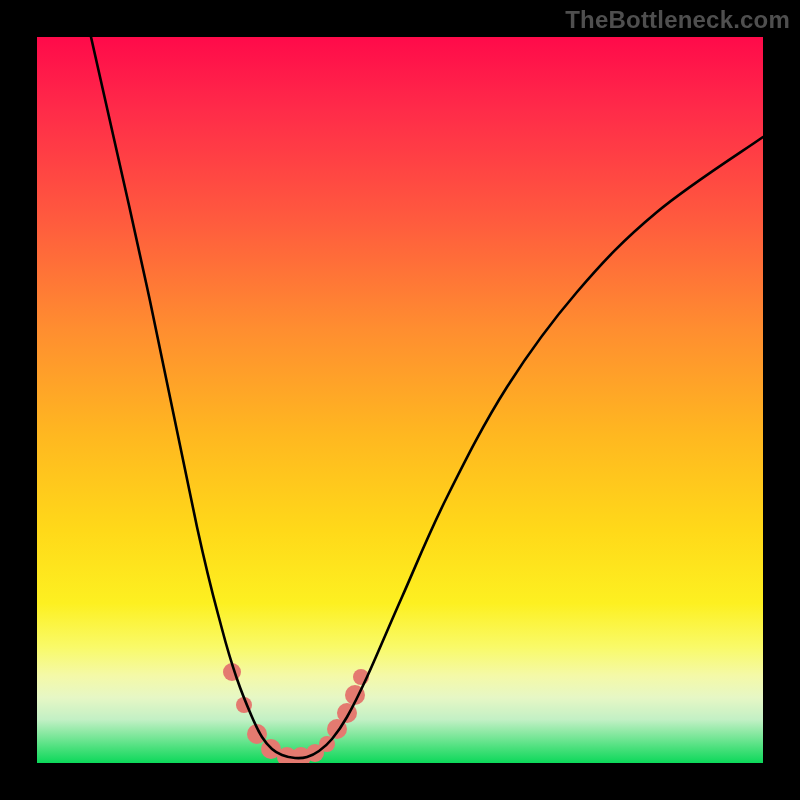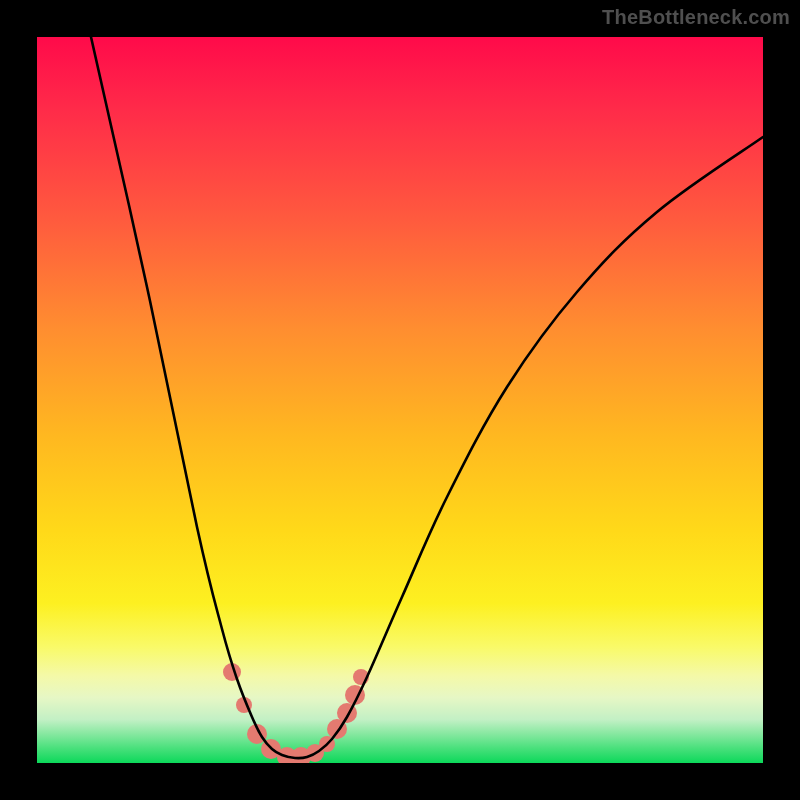--- a/index.html
+++ b/index.html
@@ -40,21 +40,21 @@
       #c3f0c5 94%,
       #86e8a0 96%,
       #48e07b 98%,
       #0cd85a 100%
     );
   }
   .watermark {
     position: absolute;
     top: 6px;
     right: 10px;
-    font-size: 20px;
+    font-size: 24px;
     font-weight: 600;
     color: #4f4f4f;
     letter-spacing: 0.2px;
   }
   svg.curve {
     position: absolute;
     left: 0;
     top: 0;
     width: 726px;
     height: 726px;

